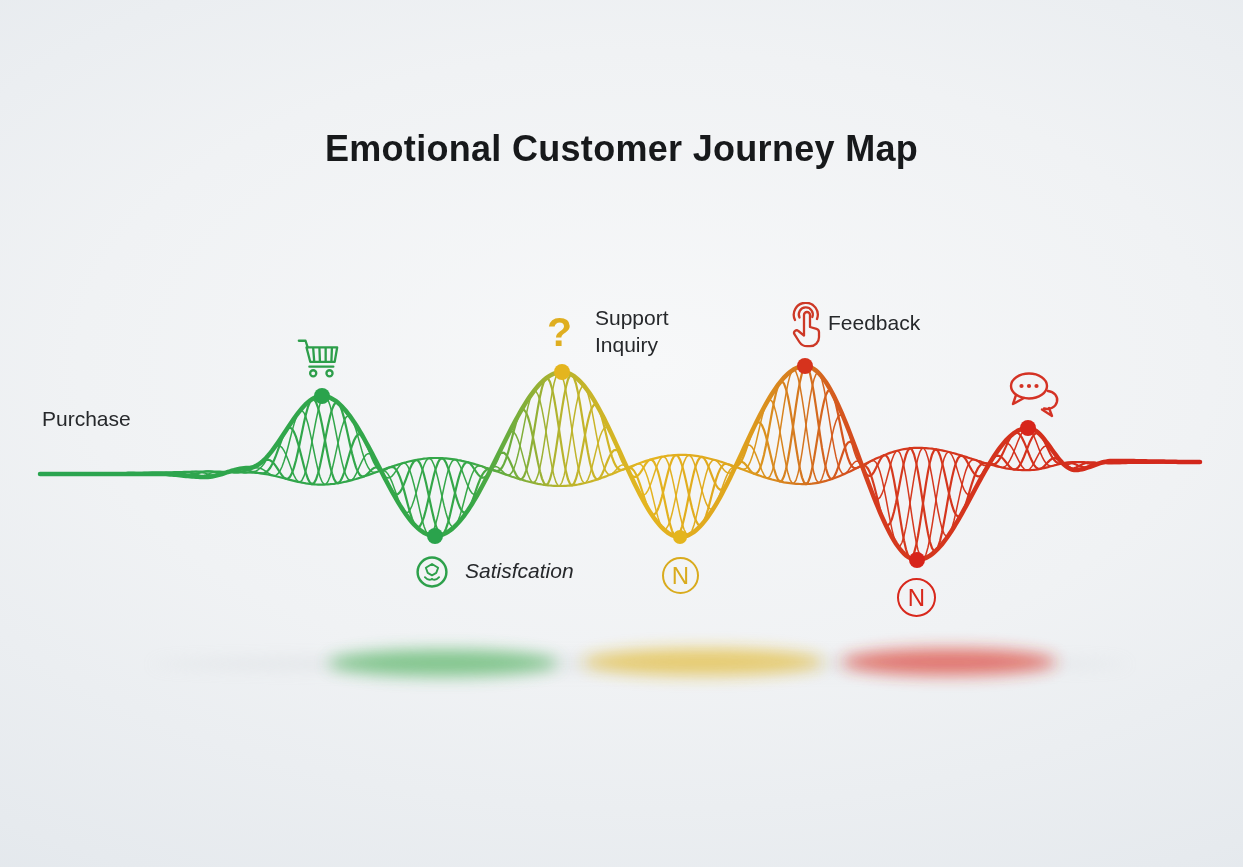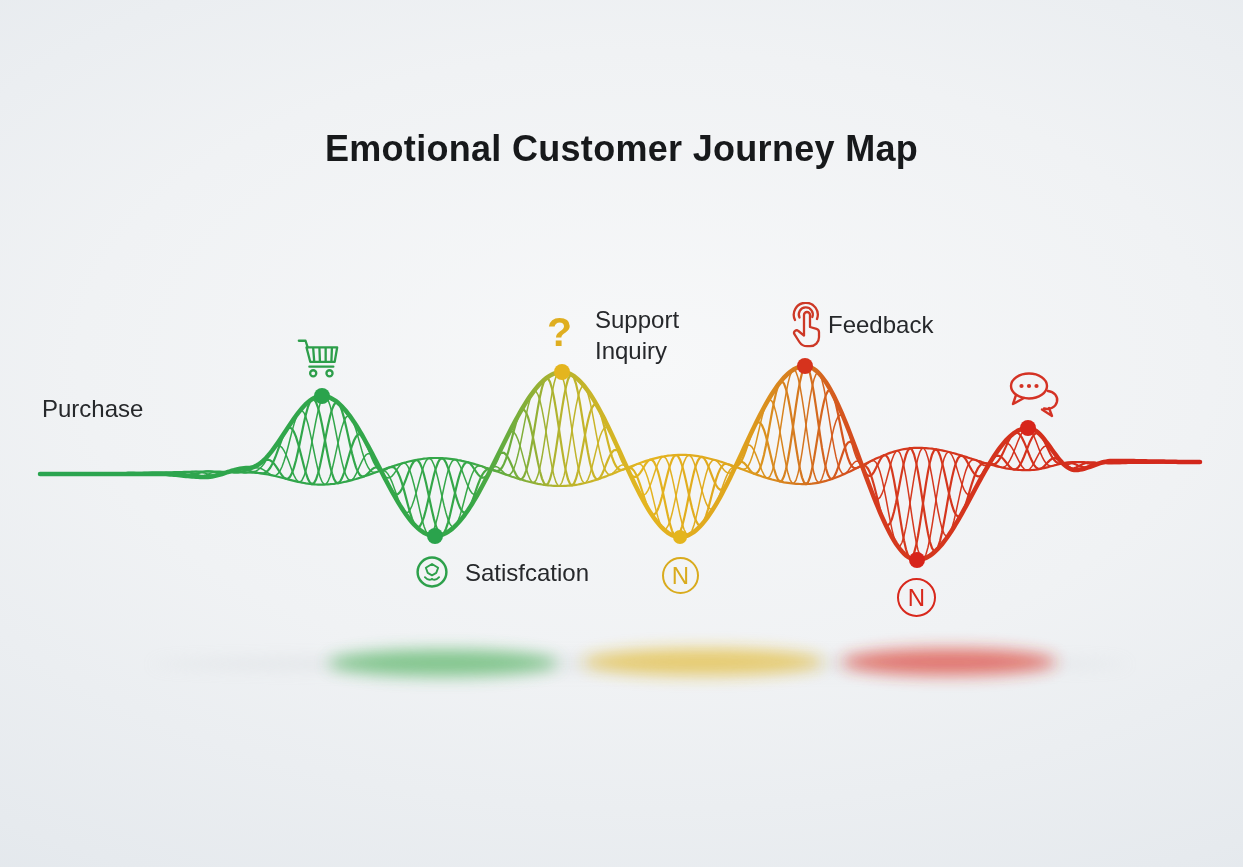--- a/index.html
+++ b/index.html
@@ -6,25 +6,25 @@
   body{font-family:"Liberation Sans", sans-serif;}
   .canvas{
     position:relative;width:1243px;height:867px;overflow:hidden;
     background:radial-gradient(120% 95% at 52% 42%, #f7f8f9 0%, #f0f2f4 38%, #e6eaee 70%, #dae1e7 100%);
   }
   .page-title{
     position:absolute;left:0;top:128px;width:100%;text-align:center;
     font-size:36px;font-weight:600;letter-spacing:.3px;color:#17191b;
   }
   .wave-svg{position:absolute;left:0;top:0;width:1243px;height:867px;}
-  .ann{position:absolute;color:#26282b;font-size:24px;line-height:1.28;}
-  .purchase-label{left:42px;top:394px;text-align:right;}
+  .ann{position:absolute;color:#26282b;font-size:21px;line-height:1.28;}
+  .purchase-label{left:42px;top:406px;text-align:right;}
   .support-label{left:595px;top:305px;width:92px;}
   .feedback-label{left:828px;top:310px;text-align:center;}
-  .satisfaction-label{left:465px;top:558px;}
+  .satisfaction-label{left:465px;top:558px;font-style:italic;}
   .icon-box{position:absolute;}
   .cart-box{left:295px;top:335px;width:46px;height:46px;}
   .qmark{left:547px;top:306px;font-size:41px;font-weight:700;color:#dfae20;}
   .tap-box{left:787px;top:302px;width:40px;height:48px;}
   .badge-box{left:414px;top:554px;width:36px;height:36px;}
   .chat-box{left:1002px;top:370px;width:64px;height:52px;}
   .n-circle{
     position:absolute;border-radius:50%;display:flex;align-items:center;justify-content:center;
     font-size:24px;font-weight:400;box-sizing:border-box;
   }

